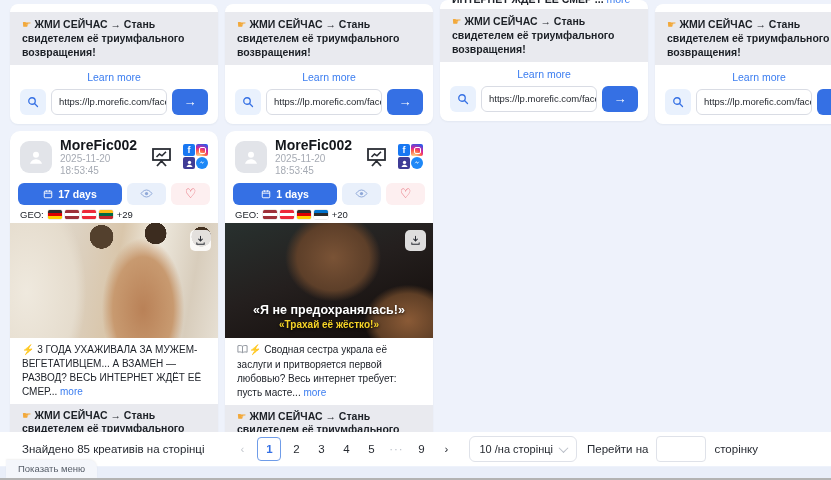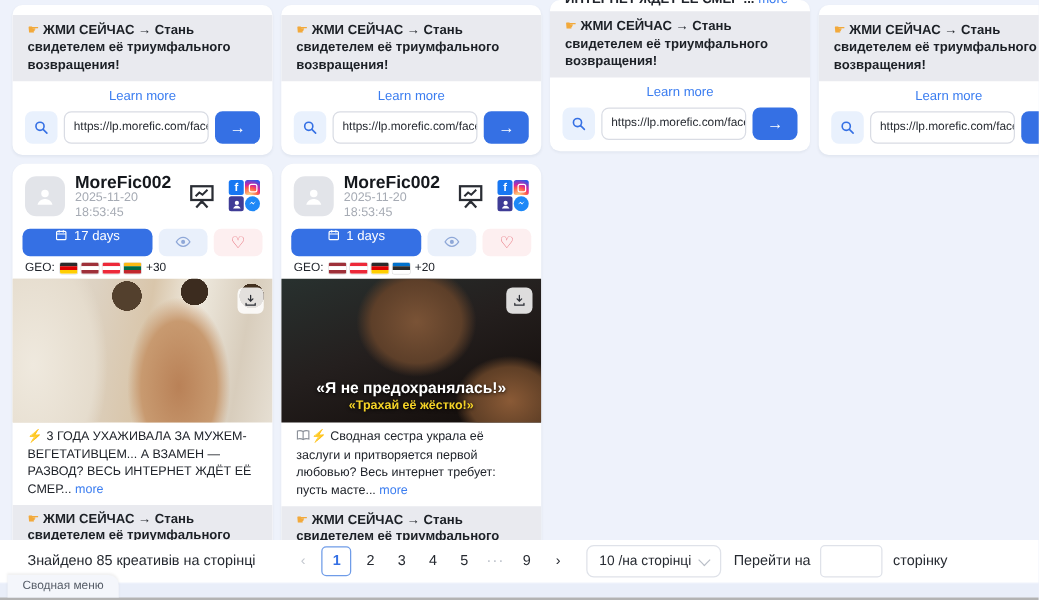--- a/index.html
+++ b/index.html
@@ -37,21 +37,21 @@
   .hdr-icons{margin-left:auto;display:flex;align-items:center;gap:9px}
   .social{display:grid;grid-template-columns:12px 12px;gap:1px}
   .soc{width:12px;height:12px;border-radius:2px;display:flex;align-items:center;justify-content:center;overflow:hidden}
   .soc.fb{background:#1877f2;color:#fff;font-size:9px;font-weight:700;line-height:1}
   .soc.ig{background:radial-gradient(circle at 30% 110%,#fdf497 0%,#fd5949 45%,#d6249f 60%,#285aeb 90%)}
   .soc.ig i{display:block;width:5px;height:5px;border:1px solid #fff;border-radius:2px}
   .soc.purple{background:#3f3c96}
   .soc.msgr{background:#1e88f7;border-radius:50%}
 
   .days-row{display:flex;gap:5px;margin:3px 8px 0}
-  .days-btn{flex:0 0 104px;height:22px;background:#3570e4;border-radius:6px;color:#fff;font-size:10.5px;font-weight:400;display:flex;align-items:flex-start;justify-content:center;gap:5px;cursor:pointer}
+  .days-btn{flex:0 0 104px;height:22px;background:#3570e4;border-radius:6px;color:#fff;font-size:10.5px;font-weight:700;display:flex;align-items:center;justify-content:center;gap:5px;cursor:pointer}
   .eye-btn{flex:1;height:22px;background:#e9f0fb;border-radius:6px;display:flex;align-items:center;justify-content:center;cursor:pointer}
   .heart-btn{flex:1;height:22px;background:#fdeff0;border-radius:6px;display:flex;align-items:center;justify-content:center;color:#e4606d;font-size:13px;line-height:1;cursor:pointer}
 
   .geo-row{display:flex;align-items:center;gap:4px;padding:4px 10px 3px;font-size:9.5px;color:#20242b}
   .flag{width:14px;height:9px;border-radius:1.5px;overflow:hidden;display:inline-flex;flex-direction:column;box-shadow:0 0 0 .5px rgba(0,0,0,.15);flex:0 0 auto}
   .flag i{flex:1;display:block}
 
   .creative{position:relative;height:115px;overflow:hidden}
   .img-wedding{background:
     radial-gradient(circle 12px at 44% 12%, #53402d 0%, #53402d 98%, transparent 100%),
@@ -191,21 +191,21 @@
               <i style="background: rgb(237, 41, 57);"></i>
               <i style="background: rgb(255, 255, 255);"></i>
               <i style="background: rgb(237, 41, 57);"></i>
             </span>
             <span class="flag">
               <i style="background: rgb(253, 185, 19);"></i>
               <i style="background: rgb(0, 106, 68);"></i>
               <i style="background: rgb(193, 39, 45);"></i>
             </span>
           </span>
-        <span class="geo-more">+30</span>
+        <span class="geo-more">+29</span>
       </div>
       <div class="creative img-wedding">
         <div class="dl-float">
             <svg width="11" height="11" viewBox="0 0 24 24">
               <path d="M12 3v10M8 9l4 4 4-4" fill="none" stroke="#2a2d34" stroke-width="2.2" stroke-linecap="round"></path>
               <path d="M4 17v3h16v-3" fill="none" stroke="#2a2d34" stroke-width="2.2" stroke-linecap="round"></path>
             </svg>
           </div>
       </div>
       <div class="desc"><span class="zap">⚡</span> <span>3 ГОДА УХАЖИВАЛА ЗА МУЖЕМ-ВЕГЕТАТИВЦЕМ... А ВЗАМЕН — РАЗВОД? ВЕСЬ ИНТЕРНЕТ ЖДЁТ ЕЁ СМЕР...</span> <span class="more">more</span></div>
@@ -399,13 +399,13 @@
   </div>
   <div class="goto">
     <span>Перейти на</span>
     <input class="goto-input" type="text" style="">
     <span>сторінку</span>
   </div>
 </div>
 
 <div class="bottom-strip"></div>
 <div class="bottom-edge"></div>
-<div class="menu-tab">Сводная меню</div>
+<div class="menu-tab">Показать меню</div>
 
 </body></html>

